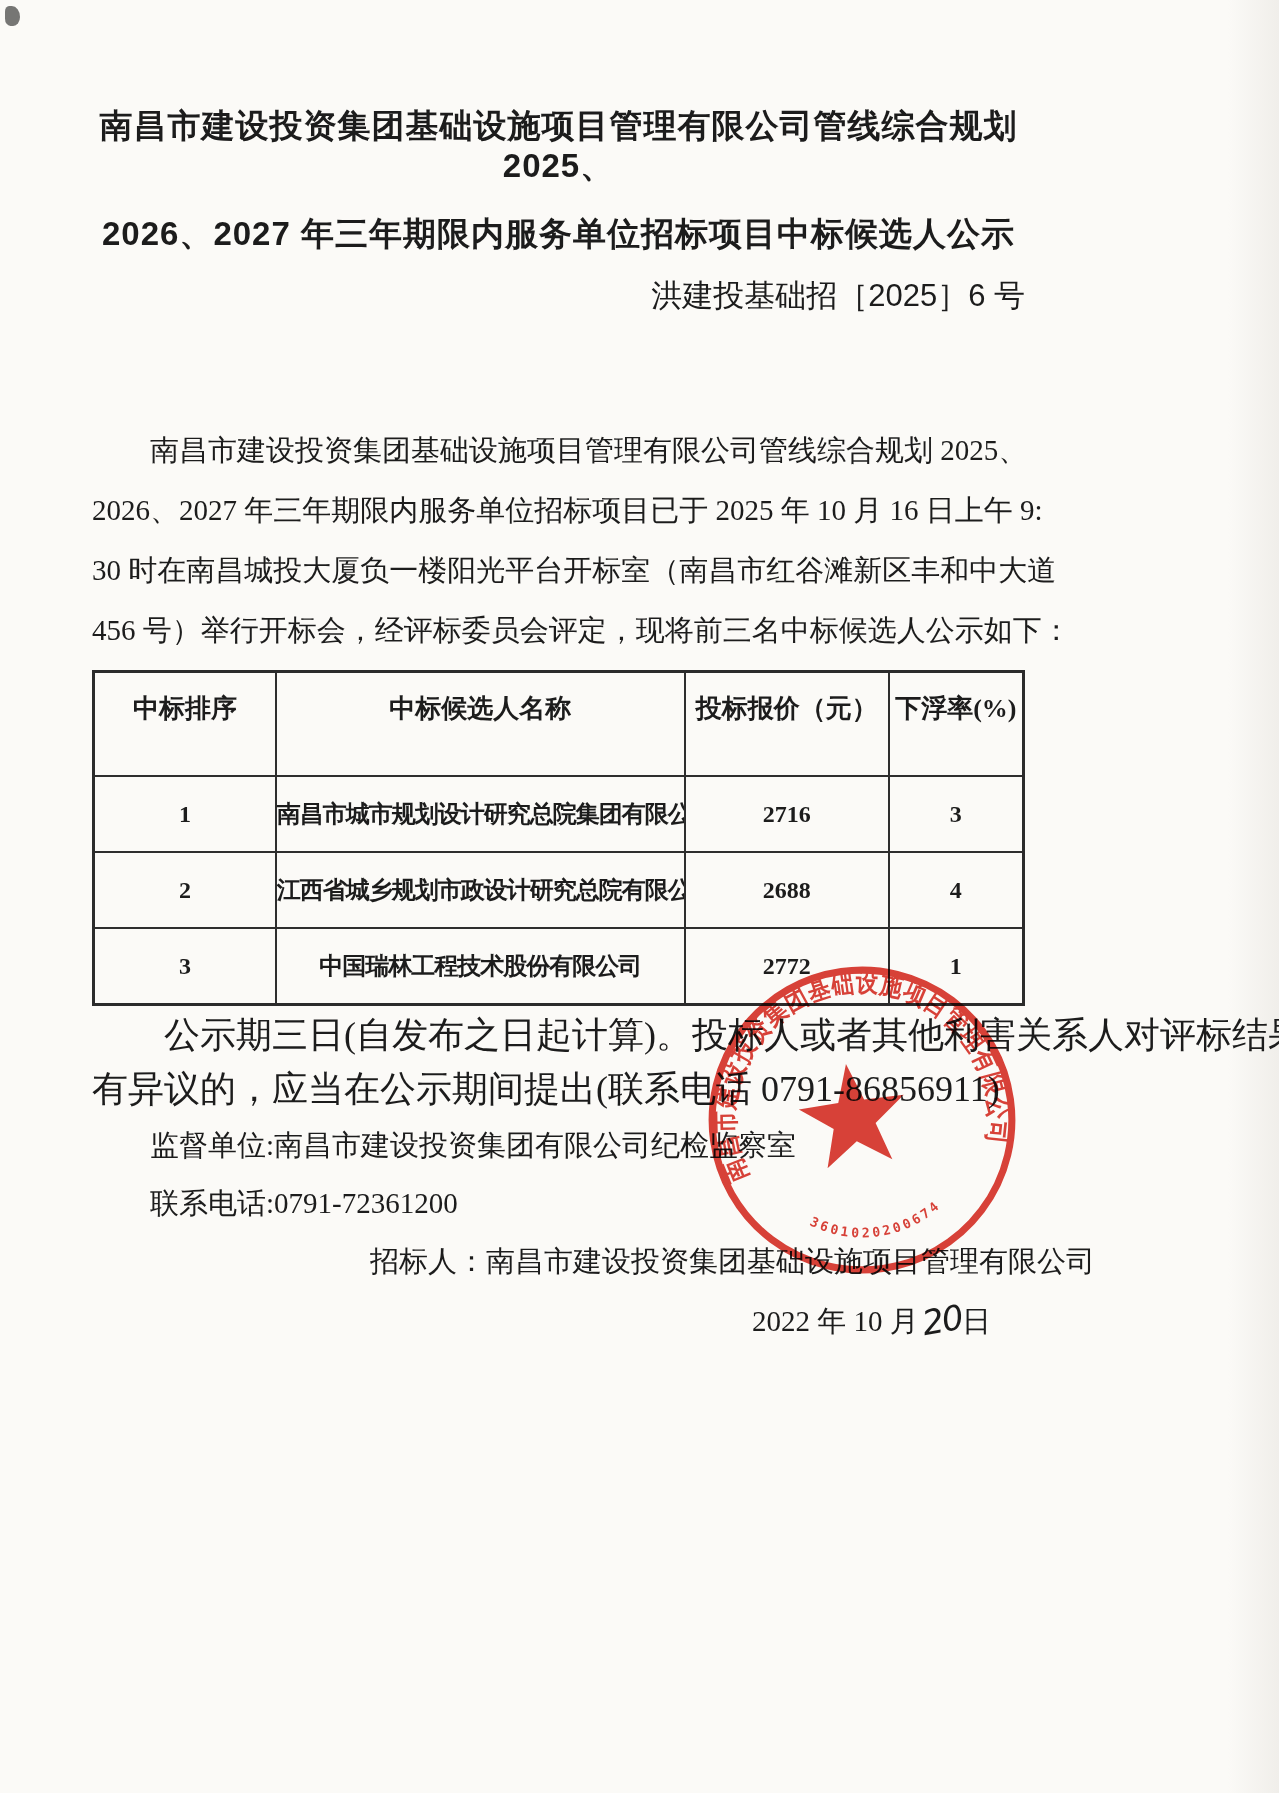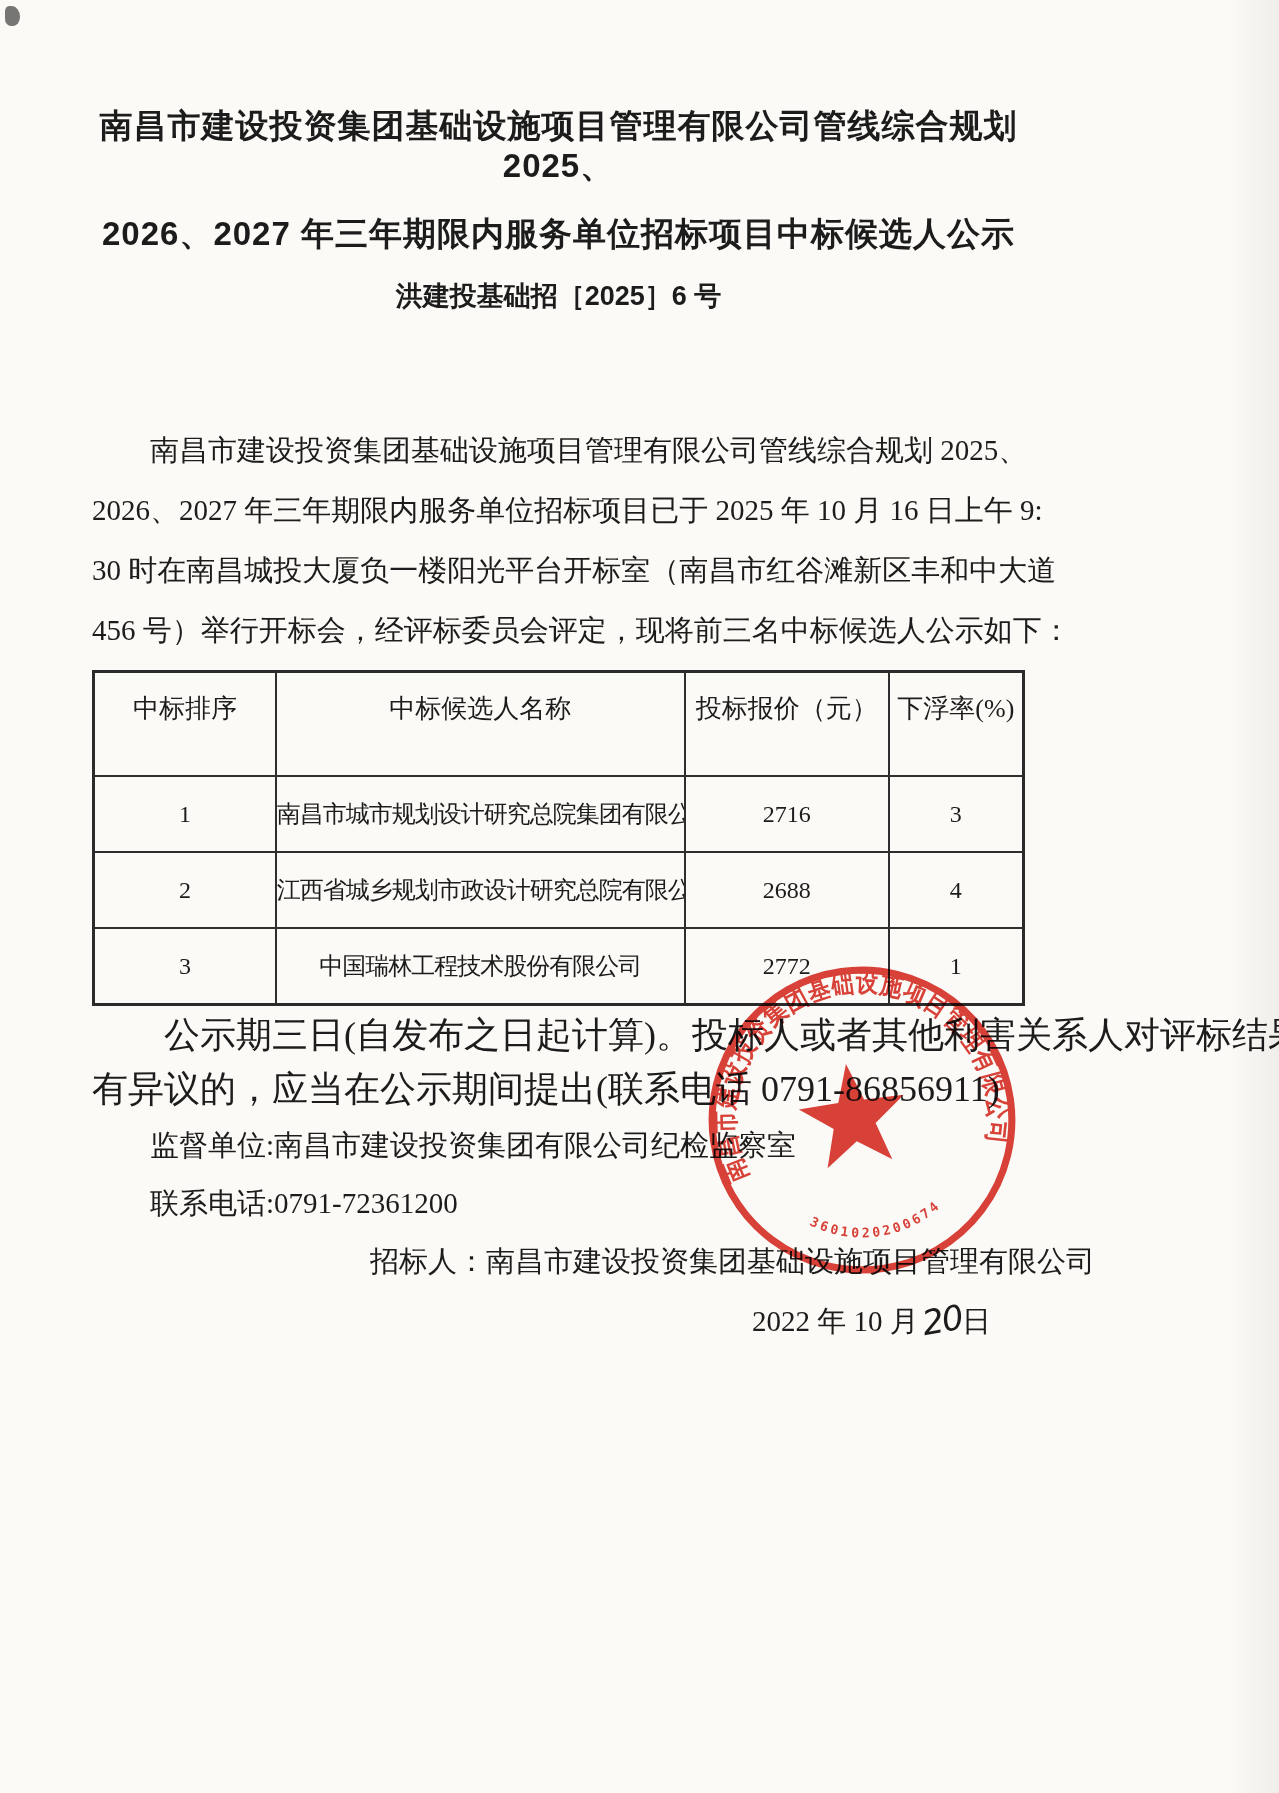--- a/index.html
+++ b/index.html
@@ -29,24 +29,24 @@
     font-family: "Liberation Sans", "DejaVu Sans", sans-serif;
     font-weight: 700;
     font-size: 33px;
     line-height: 40px;
     text-align: center;
     margin-bottom: 28px;
     letter-spacing: 1px;
   }
   .doc-number {
     font-family: "Liberation Sans", "DejaVu Sans", sans-serif;
-    font-weight: 700;
-    font-size: 27px;
+    font-weight: 400;
+    font-size: 31px;
     line-height: 40px;
-    text-align: center;
+    text-align: right;
     margin-top: -6px;
   }
   .intro { margin-top: 104px; }
   .para-line {
     font-size: 29px;
     height: 60px;
     line-height: 60px;
     text-align: justify;
     text-align-last: justify;
     white-space: nowrap;
@@ -56,21 +56,21 @@
     margin-top: 10px;
     width: 933px;
     border-collapse: collapse;
     table-layout: fixed;
     border: 3px solid #2b2b2b;
   }
   table.bid-table th, table.bid-table td {
     border: 2px solid #2e2e2e;
     text-align: center;
     vertical-align: middle;
-    font-weight: 400;
+    font-weight: 700;
     padding: 0;
   }
   table.bid-table th {
     height: 84px;
     font-size: 26px;
     vertical-align: top;
     padding-top: 18px;
   }
   table.bid-table td { height: 74px; font-size: 24px; }
   td.name-cell { font-size: 22px; letter-spacing: -1px; white-space: nowrap; overflow: hidden; }

